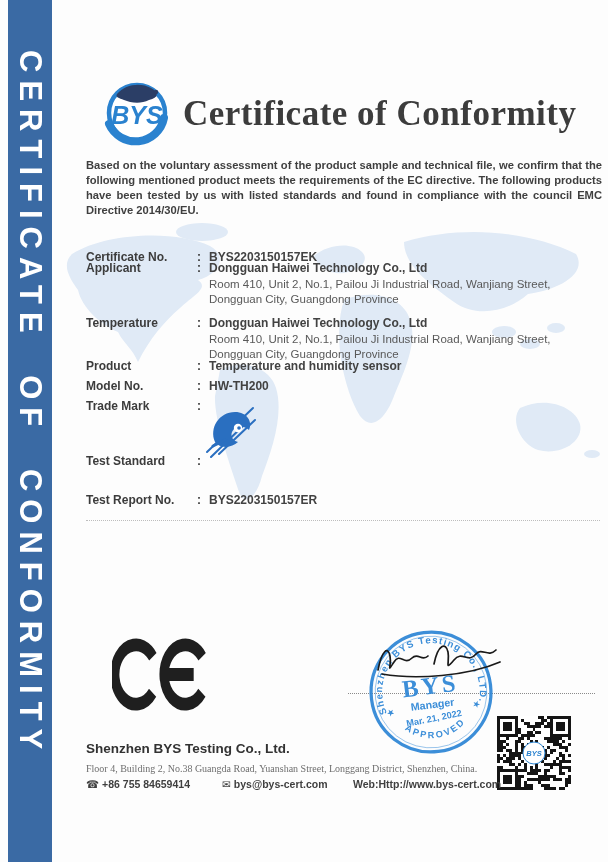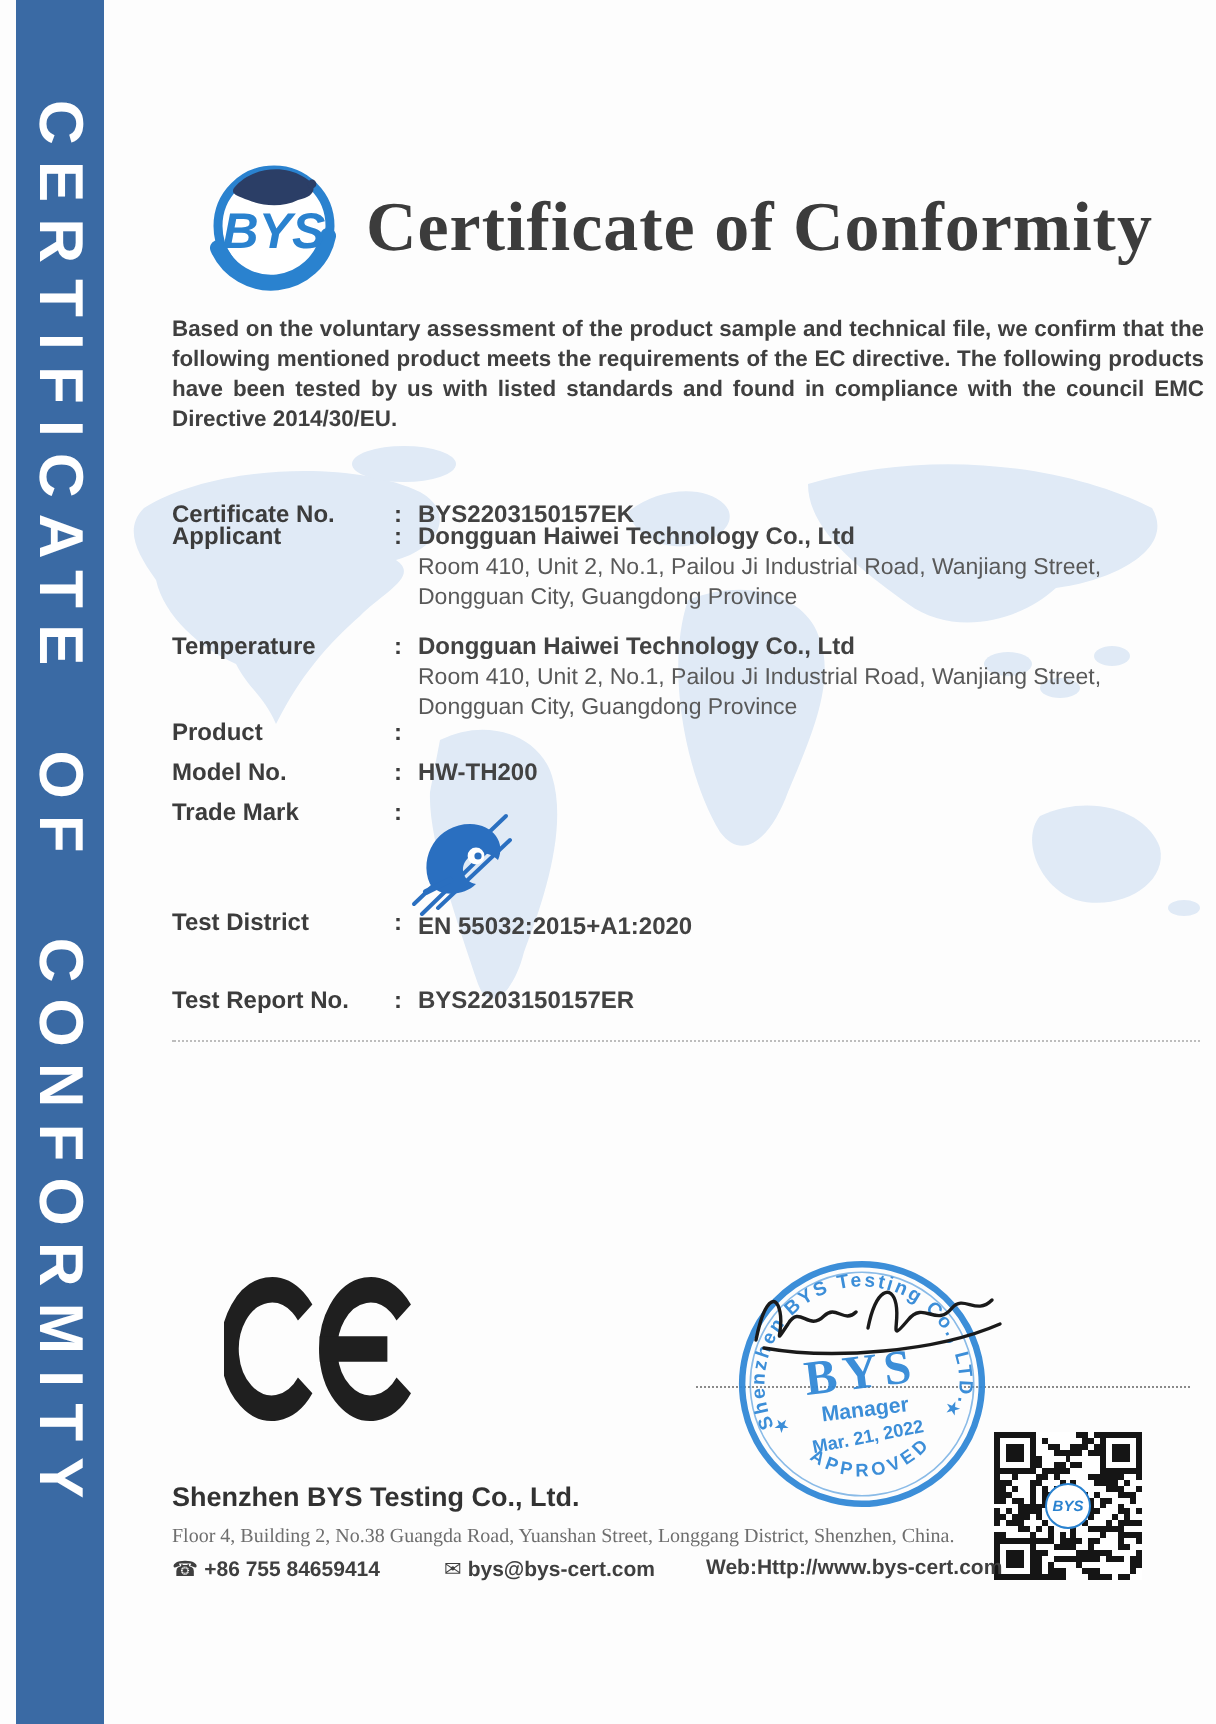--- a/index.html
+++ b/index.html
@@ -139,20 +139,21 @@
       <span>
         <div class="fval">Dongguan Haiwei Technology Co., Ltd</div>
         <div class="faddr">Room 410, Unit 2, No.1, Pailou Ji Industrial Road, Wanjiang Street,</div>
         <div class="faddr">Dongguan City, Guangdong Province</div>
       </span>
     </div>
 
     <div class="frow r-prod">
       <span class="flabel">Product</span>
       <span class="fcolon">:</span>
+      <span class="fval">Temperature and humidity sensor</span>
     </div>
 
     <div class="frow r-model">
       <span class="flabel">Model No.</span>
       <span class="fcolon">:</span>
       <span class="fval">HW-TH200</span>
     </div>
 
     <div class="frow r-trade">
       <span class="flabel">Trade Mark</span>
@@ -165,24 +166,23 @@
         <line x1="6" y1="55" x2="40" y2="22"></line>
         <line x1="14" y1="52" x2="50" y2="18"></line>
       </g>
       <path d="M10,40 C4,26 14,10 30,10 C42,10 48,20 44,28 C40,24 33,23 29,27 C24,32 27,39 33,40 C27,46 15,47 10,40 Z" fill="#2a6fc0"></path>
       <circle cx="33" cy="26" r="4.2" fill="#ffffff"></circle>
       <circle cx="34" cy="26" r="1.8" fill="#2a6fc0"></circle>
       <path d="M8,44 L20,38" stroke="#2a6fc0" stroke-width="3" stroke-linecap="round"></path>
     </svg>
 
     <div class="frow r-std">
-      <span class="flabel">Test District</span>
+      <span class="flabel">Test Standard</span>
       <span class="fcolon">:</span>
       <span class="std-lines">
-        <div class="fval">EN 55032:2015+A1:2020</div>
       </span>
     </div>
 
     <div class="frow r-rep">
       <span class="flabel">Test Report No.</span>
       <span class="fcolon">:</span>
       <span class="fval">BYS2203150157ER</span>
     </div>
 
     <div class="divider"></div>

